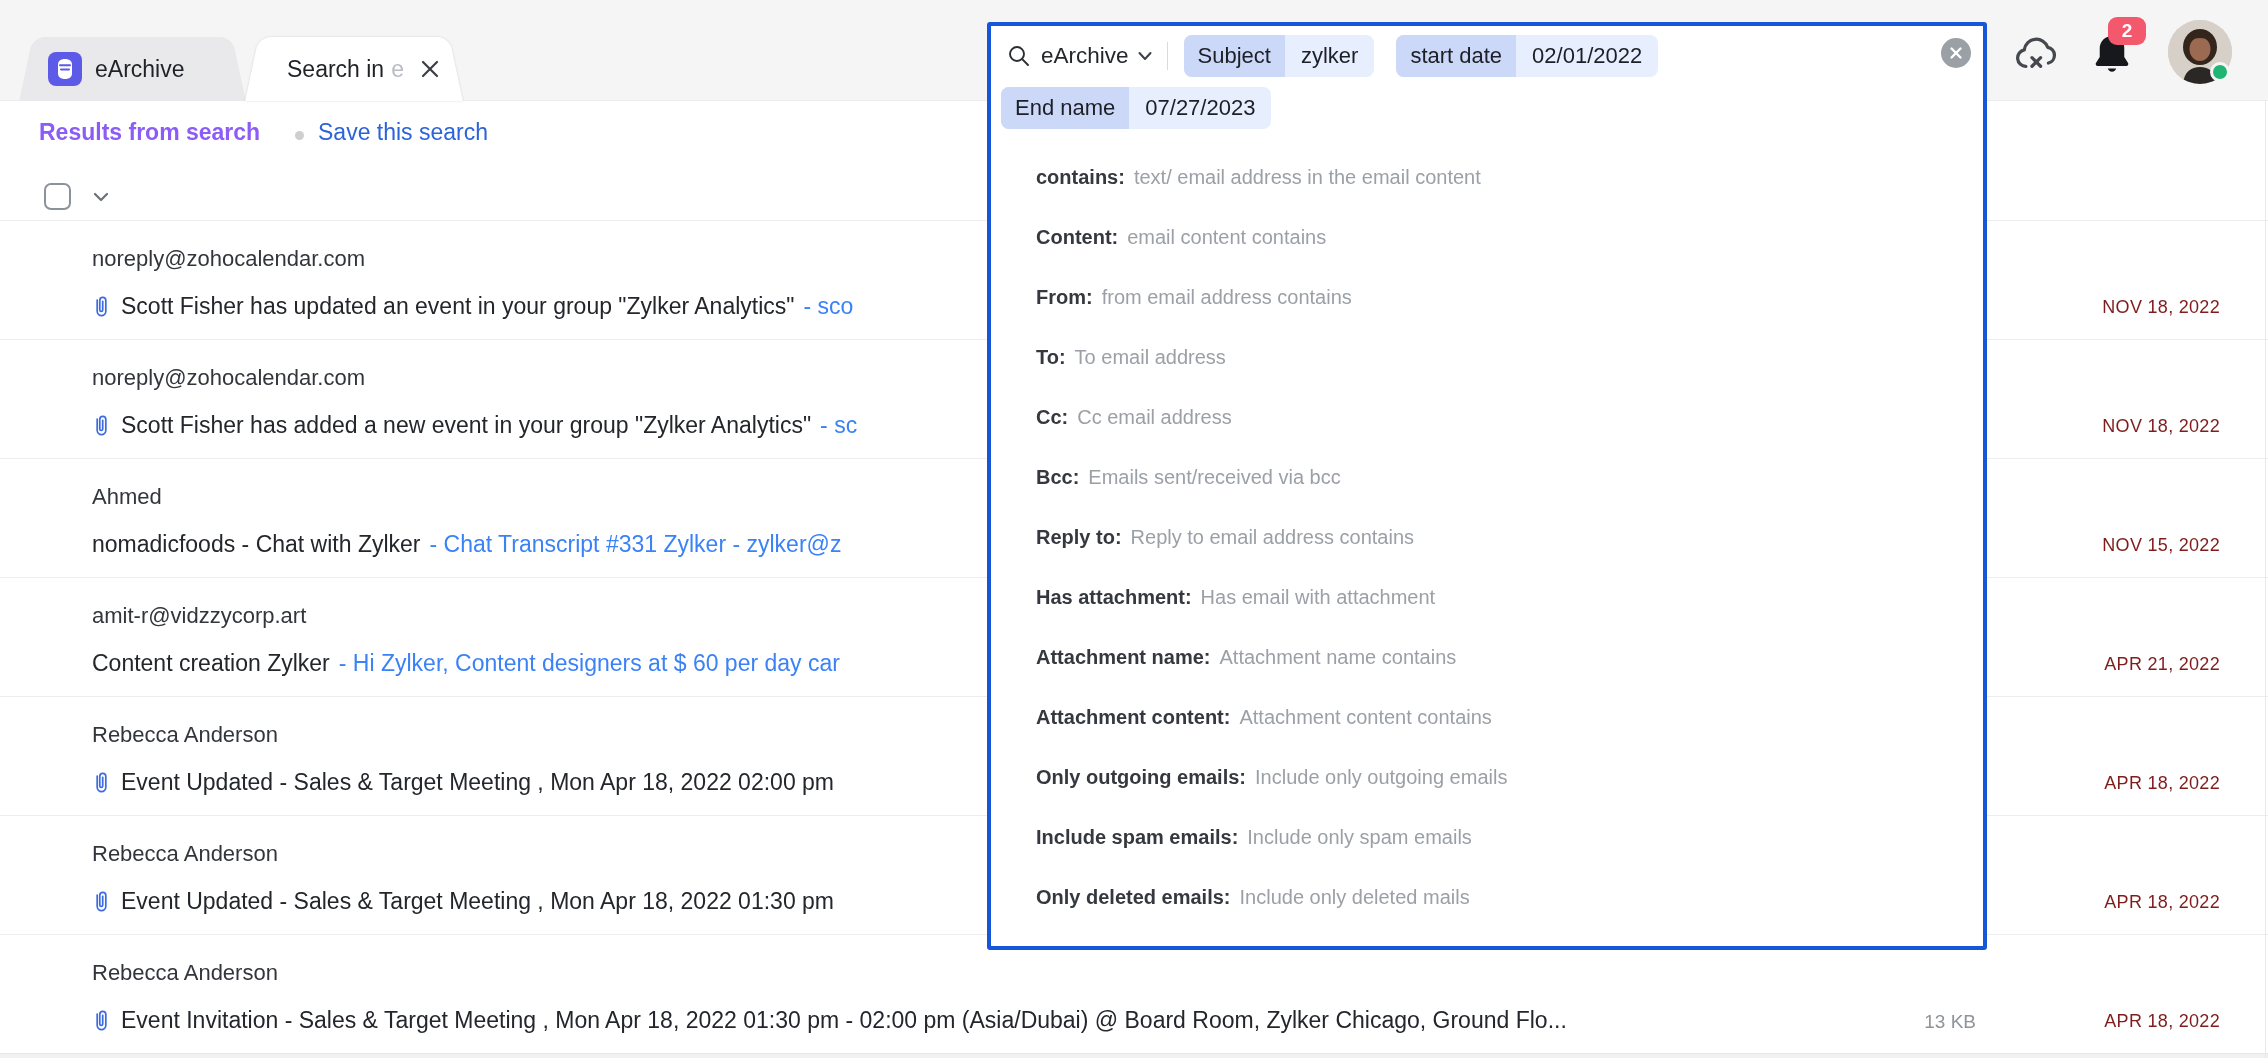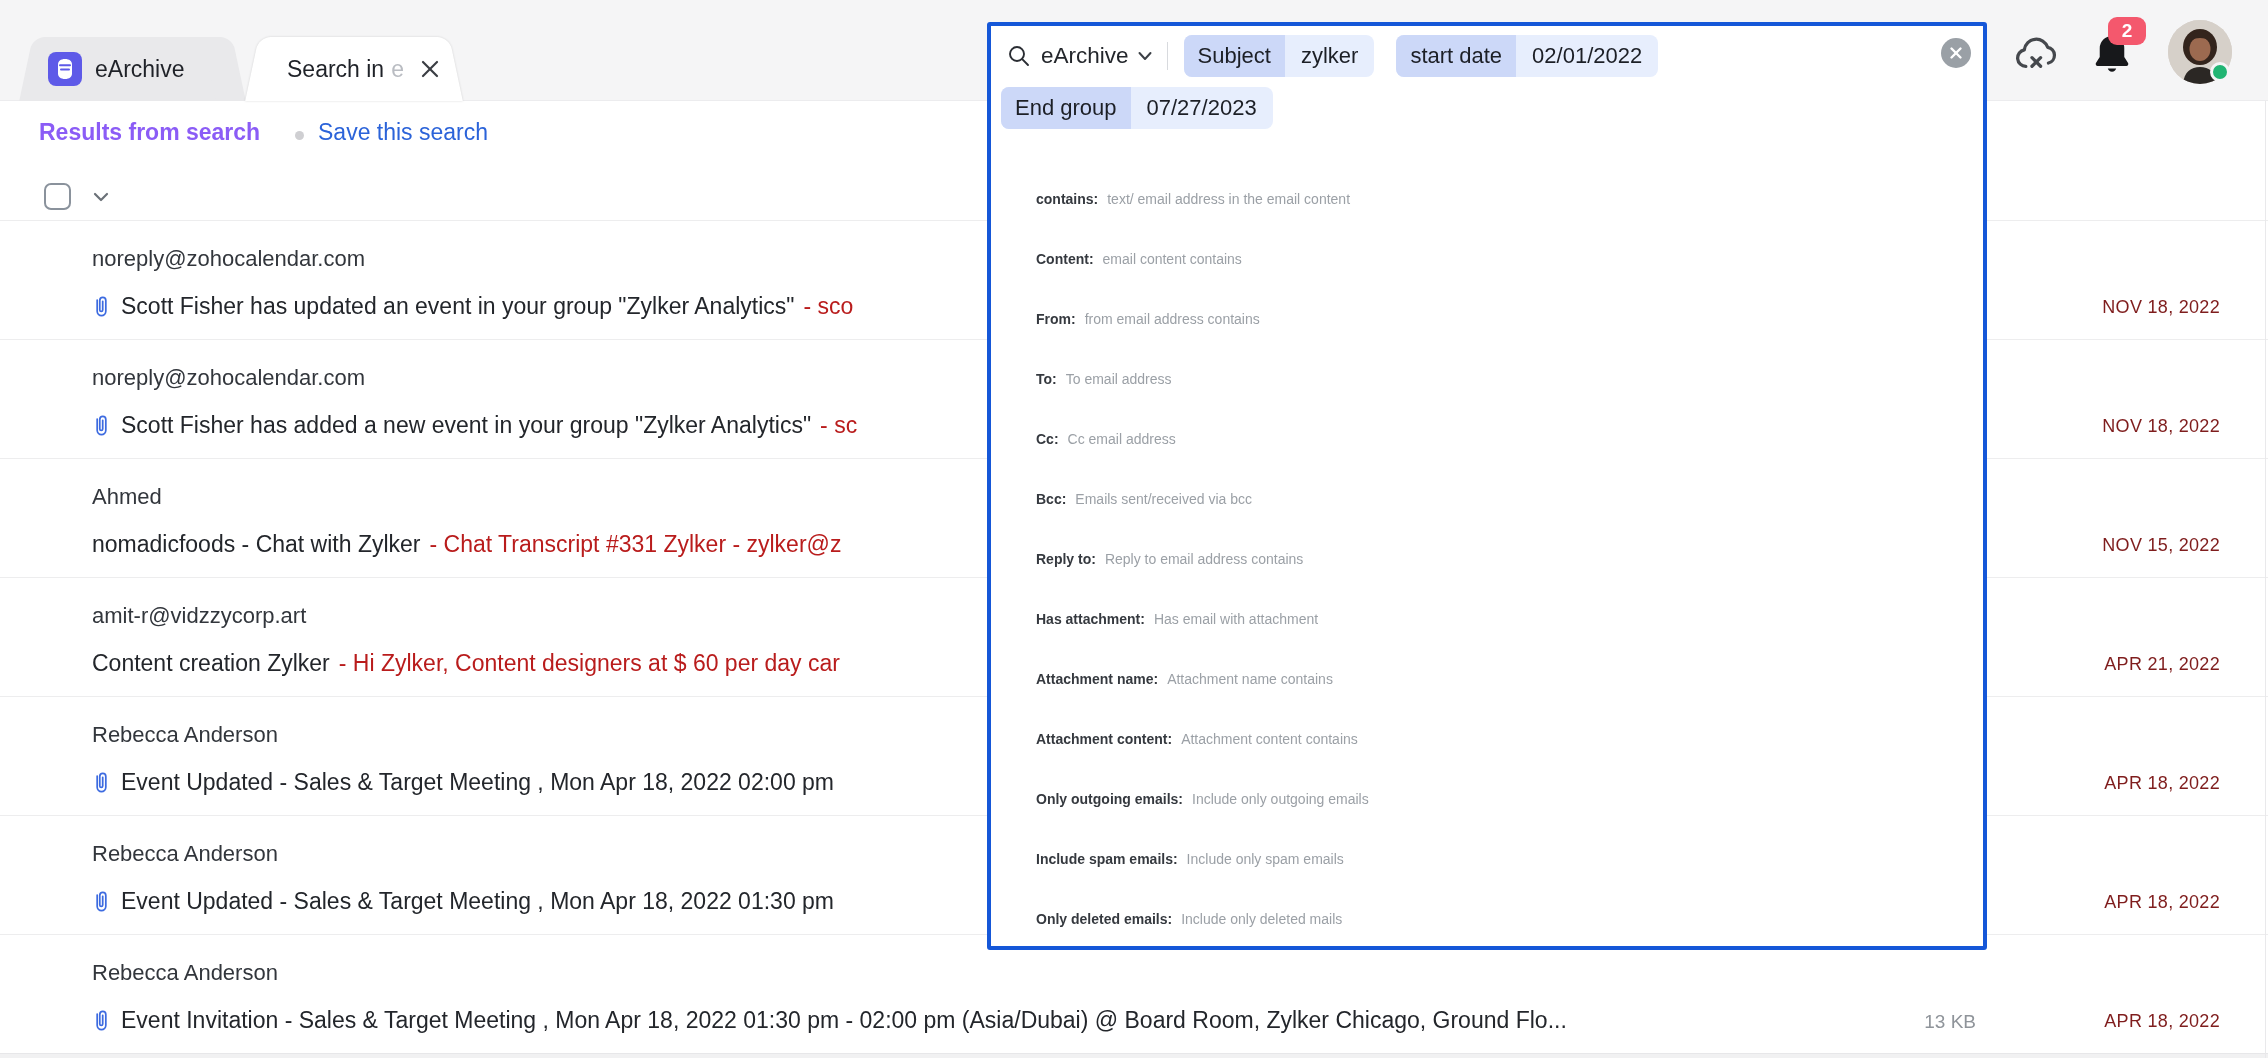--- a/index.html
+++ b/index.html
@@ -37,21 +37,21 @@
   
   .sel-checkbox{position:absolute;left:44px;top:183px;width:27px;height:27px;border:2px solid #8a929c;border-radius:7px;background:#fff;cursor:pointer;}
   .sel-chevron{position:absolute;left:92px;top:190px;width:18px;height:14px;cursor:pointer;}
   
   .mail-list{position:absolute;left:0;top:220px;width:2268px;}
   .mail-row{position:relative;height:119px;border-top:1px solid #ededee;background:#fff;}
   .sender{position:absolute;left:92px;top:25px;font-size:22px;color:#32363c;white-space:nowrap;}
   .subline{position:absolute;left:92px;top:69px;height:32px;display:flex;align-items:center;white-space:nowrap;font-size:23px;}
   .clip-ic{width:19px;height:27px;margin-right:10px;flex:0 0 auto;}
   .subj{color:#23262b;}
-  .snip{color:#b91c1c;margin-left:9px;}
+  .snip{color:#3b82f6;margin-left:9px;}
   .size{position:absolute;right:292px;top:76px;font-size:19px;color:#8f949a;}
   .mdate{position:absolute;right:48px;top:76px;font-size:18px;color:#7f1d1d;letter-spacing:.3px;white-space:nowrap;}
   .peek-row{height:6px;border-top:1px solid #e7e7e9;background:#f1f1f2;}
   .edge-line{position:absolute;top:101px;bottom:0;right:2px;width:1px;background:#e9e9eb;z-index:3;}
   
   .search-panel{position:absolute;left:987px;top:22px;width:1000px;height:928px;background:#fff;
                 border:4px solid #1557d8;border-radius:3px;z-index:60;}
   .sp-head{padding:8px 14px 0 16px;}
   .sp-row1{display:flex;align-items:center;height:44px;}
   .sp-mag{width:24px;height:24px;margin-right:10px;flex:0 0 auto;}
@@ -60,21 +60,21 @@
   .vdiv{width:1px;height:28px;background:#d8dade;margin:0 16px 0 14px;}
   .chips{display:flex;gap:22px;}
   .chip{display:inline-flex;align-items:stretch;height:42px;background:#e7eefd;border-radius:8px;overflow:hidden;
         font-size:22px;color:#1c1f26;cursor:pointer;}
   .chip .ck{background:#ccd8f8;display:flex;align-items:center;padding:0 14px;}
   .chip .cv{display:flex;align-items:center;padding:12px 16px;}
   .sp-row2{margin-top:9px;margin-left:-6px;display:flex;}
   .close-btn{position:absolute;top:12px;right:12px;width:30px;height:30px;border-radius:50%;background:#9aa0a6;
              display:flex;align-items:center;justify-content:center;cursor:pointer;}
   .sugs{margin-top:18px;padding-left:45px;}
-  .sug{height:60px;display:flex;align-items:flex-end;font-size:14px;cursor:pointer;}
+  .sug{height:60px;display:flex;align-items:center;font-size:20px;cursor:pointer;}
   .sug .k{color:#35393f;font-weight:700;margin-right:9px;white-space:nowrap;}
   .sug .d{color:#9ba0a6;white-space:nowrap;}
 </style>
 </head>
 <body>
 
 <div id="root">
 
   <div class="topbar">
     <div class="tab tab-earchive">
@@ -246,21 +246,21 @@
             <span class="cv">zylker</span>
           </span>
           <span class="chip">
             <span class="ck">start date</span>
             <span class="cv">02/01/2022</span>
           </span>
         </div>
       </div>
       <div class="sp-row2">
         <span class="chip">
-          <span class="ck">End group</span>
+          <span class="ck">End name</span>
           <span class="cv">07/27/2023</span>
         </span>
       </div>
     </div>
 
     <div class="sugs">
       <div class="sug">
         <span class="k">contains:</span>
         <span class="d">text/ email address in the email content</span>
       </div>

